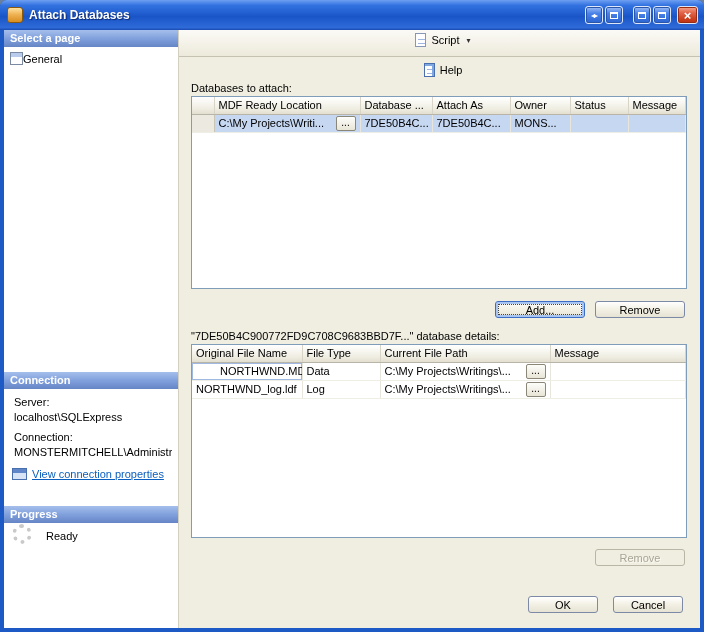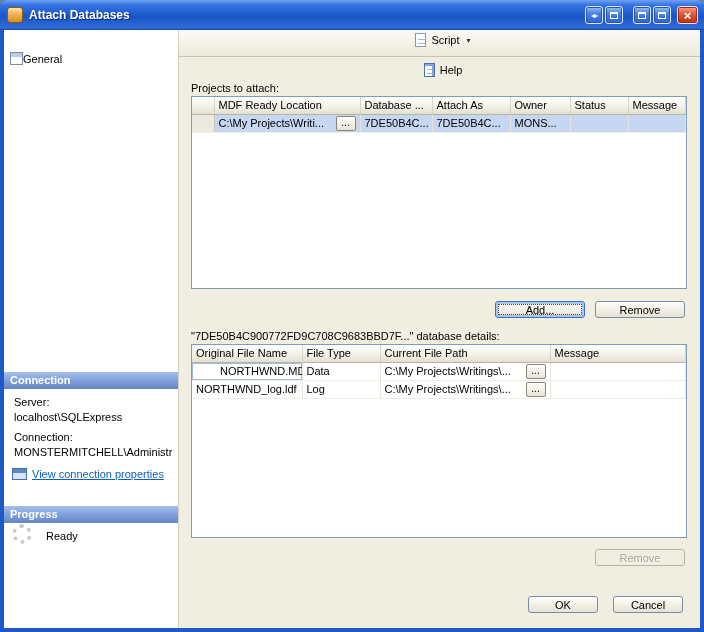--- a/index.html
+++ b/index.html
@@ -143,20 +143,21 @@
         </button>
       <button class="win-btn close">
           <span>×</span>
         </button>
     </div>
   </div>
 
   <div class="body">
 
     <div class="sidebar">
+      <div class="side-header" style="top:0;">Select a page</div>
 
       <div class="page-item">
         <span class="icon-general"></span>
         <span>General</span>
       </div>
 
       <div class="side-header" style="top:342px;">Connection</div>
       <div class="side-text" style="top:366px;">Server:</div>
       <div class="side-text" style="top:381px;">localhost\SQLExpress</div>
       <div class="side-text" style="top:401px;">Connection:</div>
@@ -179,21 +180,21 @@
           <span class="doc-icon"></span>
           <span>Script</span>
           <span class="dd">▾</span>
         </div>
         <div class="tb-btn">
           <span class="doc-icon help"></span>
           <span>Help</span>
         </div>
       </div>
 
-      <div class="label" style="left:12px; top:52px;">Projects to attach:</div>
+      <div class="label" style="left:12px; top:52px;">Databases to attach:</div>
 
       <div class="grid grid1">
         <table>
           <colgroup>
             <col style="width:22px">
               <col style="width:146px">
               <col style="width:72px">
             <col style="width:78px">
               <col style="width:60px">
               <col style="width:58px">

